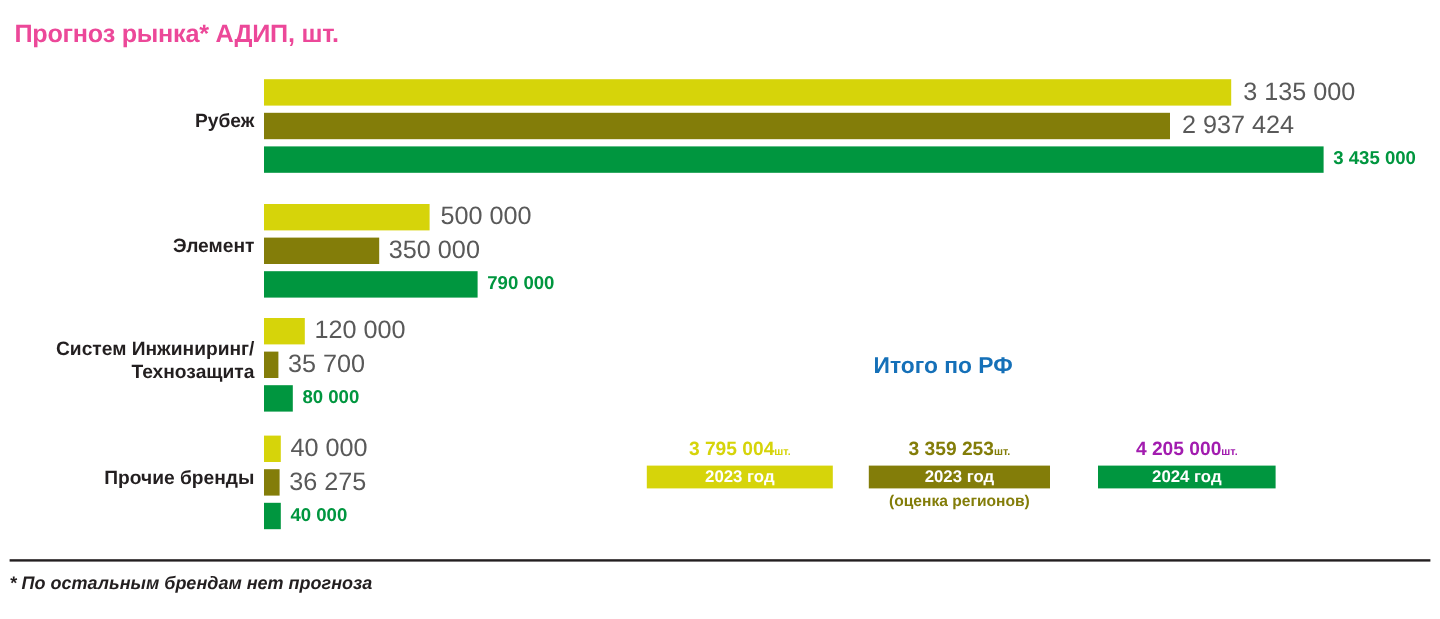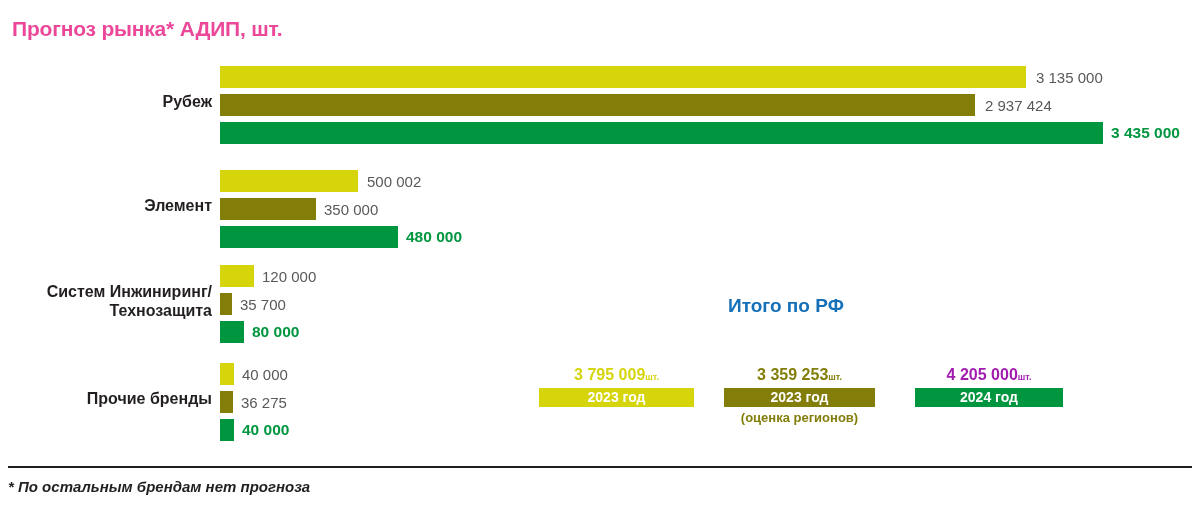--- a/index.html
+++ b/index.html
@@ -29,21 +29,21 @@
   }
 
   .barrow { position:absolute; left:220px; height:22px; }
   .bar { position:absolute; left:0; top:0; height:100%; }
   .bar.y  { background:#D6D40A; }
   .bar.o  { background:#837D09; }
   .bar.g  { background:#00963F; }
 
   .vlabel {
     position:absolute; top:50%; transform:translateY(-50%);
-    font-size:15px; white-space:nowrap; color:#595959;
+    font-size:21px; white-space:nowrap; color:#595959;
   }
   .vlabel.gv { color:#00963F; font-weight:bold; font-size:15.5px; }
 
   
   #totals-heading {
     position:absolute; left:728px; top:295px;
     font-size:19px; font-weight:bold; color:#1570B8; white-space:nowrap;
   }
   .total-box { position:absolute; top:366px; }
   .total-value {
@@ -103,29 +103,29 @@
     <div class="barrow" style="top:64px;">
       <div class="bar g" style="width:883px;"></div>
       <div class="vlabel gv" style="left:891px;">3 435 000</div>
     </div>
   </div>
 
   <div class="group" style="top:104px;">
     <div class="cat-label" style="top:34px;">Элемент</div>
     <div class="barrow" style="top:8px;">
       <div class="bar y" style="width:138px;"></div>
-      <div class="vlabel" style="left:147px;">500 002</div>
+      <div class="vlabel" style="left:147px;">500 000</div>
     </div>
     <div class="barrow" style="top:36px;">
       <div class="bar o" style="width:96px;"></div>
       <div class="vlabel" style="left:104px;">350 000</div>
     </div>
     <div class="barrow" style="top:64px;">
       <div class="bar g" style="width:178px;"></div>
-      <div class="vlabel gv" style="left:186px;">480 000</div>
+      <div class="vlabel gv" style="left:186px;">790 000</div>
     </div>
   </div>
 
   <div class="group" style="top:199px;">
     <div class="cat-label" style="top:25px;">Систем Инжиниринг/
 Технозащита</div>
     <div class="barrow" style="top:8px;">
       <div class="bar y" style="width:34px;"></div>
       <div class="vlabel" style="left:42px;">120 000</div>
     </div>
@@ -154,21 +154,21 @@
       <div class="vlabel gv" style="left:22px;">40 000</div>
     </div>
   </div>
 
 </div>
 
 <div id="totals-heading">Итого по РФ</div>
 
 <div class="total-box" id="total-2023">
   <div class="total-value">
-    <span>3 795 009</span><span class="unit">шт.</span>
+    <span>3 795 004</span><span class="unit">шт.</span>
   </div>
   <div class="total-band">2023 год</div>
   <div class="total-sub"></div>
 </div>
 
 <div class="total-box" id="total-2023-region">
   <div class="total-value">
     <span>3 359 253</span><span class="unit">шт.</span>
   </div>
   <div class="total-band">2023 год</div>

